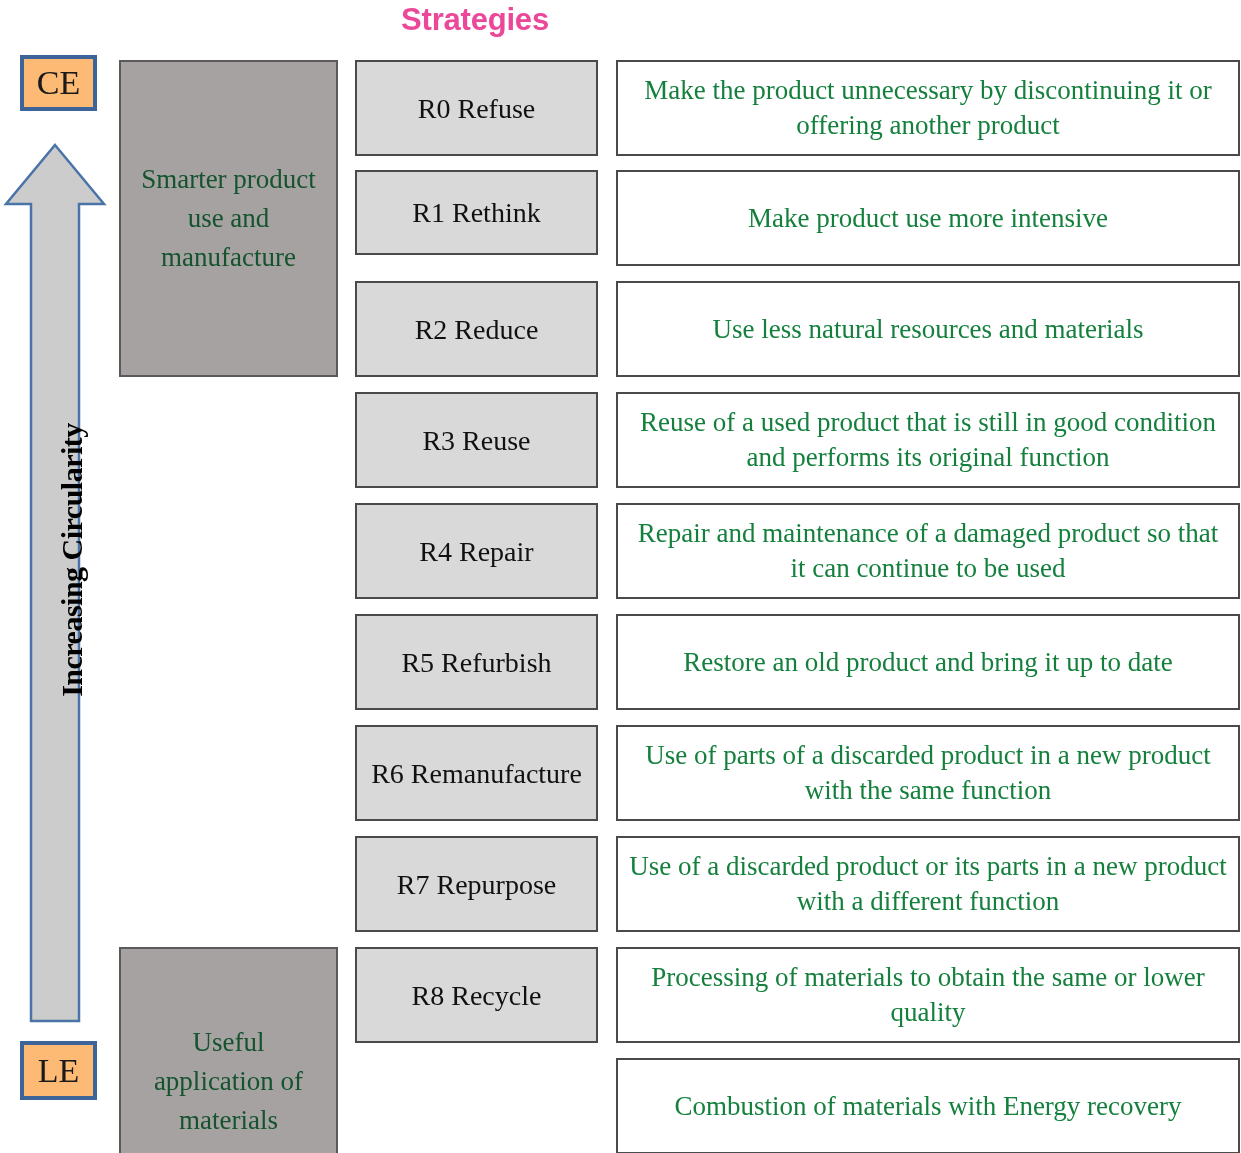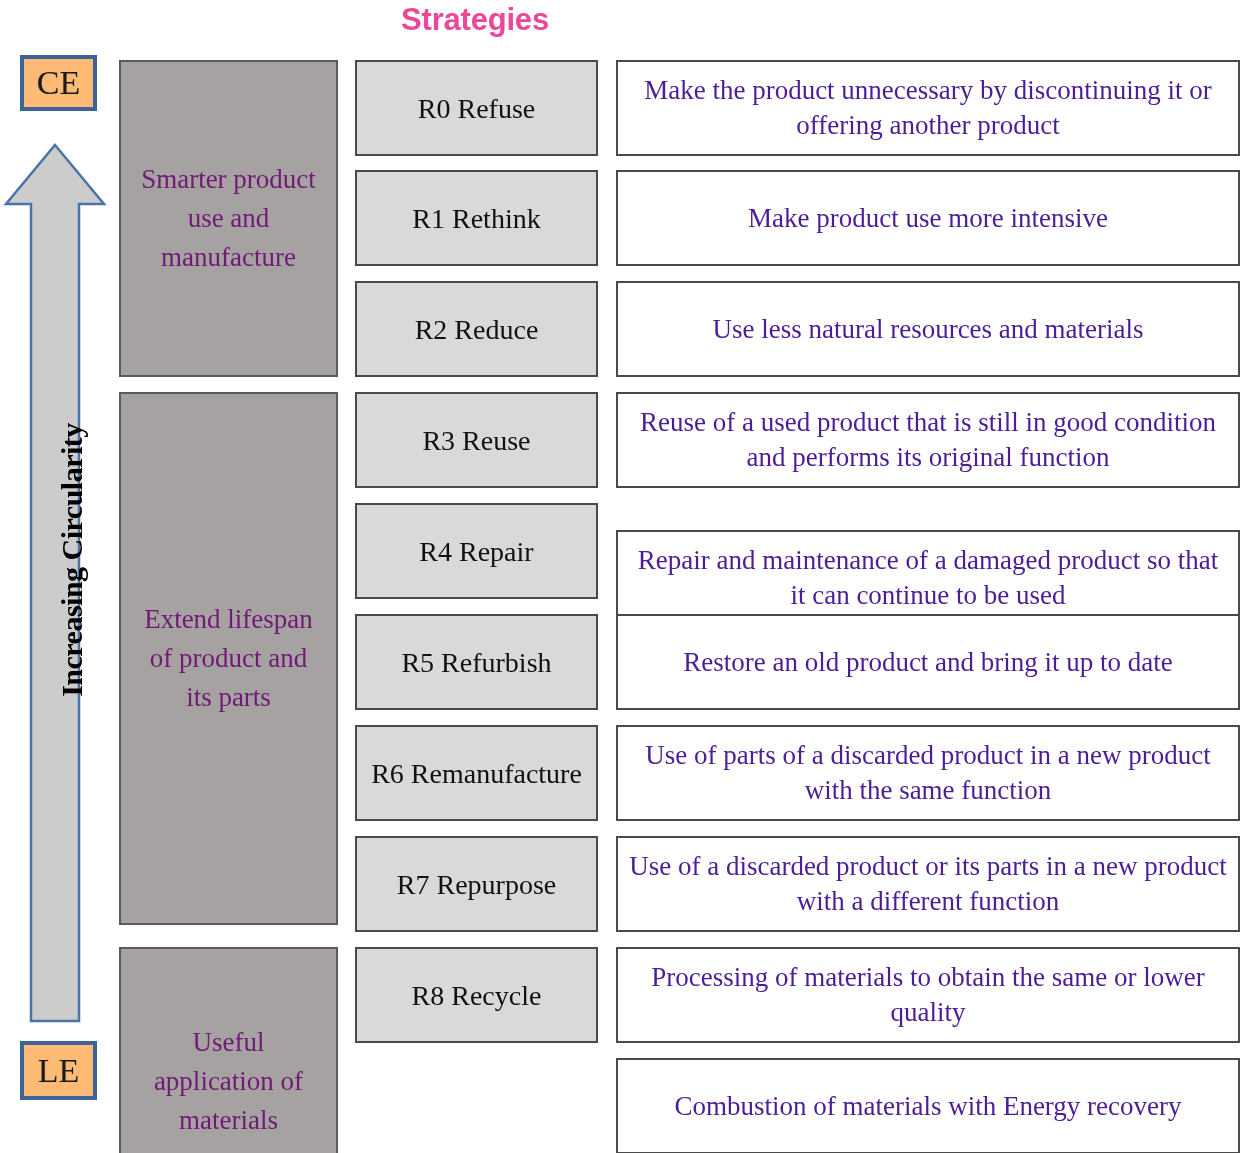--- a/index.html
+++ b/index.html
@@ -79,21 +79,21 @@
     left: 119px;
     width: 219px;
     background: #A6A2A2;
     border: 2px solid #5a5a5a;
     display: flex;
     align-items: center;
     justify-content: center;
     text-align: center;
     font-size: 27px;
     line-height: 39px;
-    color: #701a75;
+    color: #14532d;
     padding: 12px 14px;
   }
 
   
   .strategy-box {
     position: absolute;
     left: 355px;
     width: 243px;
     background: #D9D9D9;
     border: 2px solid #4a4a4a;
@@ -113,21 +113,21 @@
     left: 616px;
     width: 624px;
     background: #ffffff;
     border: 2px solid #4a4a4a;
     display: flex;
     align-items: center;
     justify-content: center;
     text-align: center;
     font-size: 27px;
     line-height: 35px;
-    color: #4c1d95;
+    color: #15803d;
     padding: 0 10px;
   }
 </style>
 </head>
 <body>
 
 <div id="canvas">
 
   <div id="title">Strategies</div>
 
@@ -136,37 +136,36 @@
   <div id="arrow">
     <svg viewBox="0 0 104 882" preserveAspectRatio="none" aria-hidden="true">
       <polygon points="52,3 101,62 76,62 76,879 28,879 28,62 3,62" fill="#CCCCCC" stroke="#4A74A8" stroke-width="2.5"></polygon>
     </svg>
   </div>
   <div id="arrow-label">Increasing Circularity</div>
 
   <div id="le-box" class="endpoint-box">LE</div>
 
   <div class="group-box" style="top:60px;height:317px;">Smarter product use and manufacture</div>
-  <div class="group-box" style="top:392px;height:533px;">Extend lifespan of product and its parts</div>
   <div class="group-box" style="top:947px;height:268px;">Useful application of materials</div>
 
   <div class="strategy-box" style="top:60px;height:96px;">R0 Refuse</div>
-  <div class="strategy-box" style="top:170px;height:96px;">R1 Rethink</div>
+  <div class="strategy-box" style="top:170px;height:85px;">R1 Rethink</div>
   <div class="strategy-box" style="top:281px;height:96px;">R2 Reduce</div>
   <div class="strategy-box" style="top:392px;height:96px;">R3 Reuse</div>
   <div class="strategy-box" style="top:503px;height:96px;">R4 Repair</div>
   <div class="strategy-box" style="top:614px;height:96px;">R5 Refurbish</div>
   <div class="strategy-box" style="top:725px;height:96px;">R6 Remanufacture</div>
   <div class="strategy-box" style="top:836px;height:96px;">R7 Repurpose</div>
   <div class="strategy-box" style="top:947px;height:96px;">R8 Recycle</div>
 
   <div class="desc-box" style="top:60px;height:96px;">Make the product unnecessary by discontinuing it or offering another product</div>
   <div class="desc-box" style="top:170px;height:96px;">Make product use more intensive</div>
   <div class="desc-box" style="top:281px;height:96px;">Use less natural resources and materials</div>
   <div class="desc-box" style="top:392px;height:96px;">Reuse of a used product that is still in good condition and performs its original function</div>
-  <div class="desc-box" style="top:503px;height:96px;margin-top:27px;">Repair and maintenance of a damaged product so that it can continue to be used</div>
+  <div class="desc-box" style="top:503px;height:96px;">Repair and maintenance of a damaged product so that it can continue to be used</div>
   <div class="desc-box" style="top:614px;height:96px;">Restore an old product and bring it up to date</div>
   <div class="desc-box" style="top:725px;height:96px;">Use of parts of a discarded product in a new product with the same function</div>
   <div class="desc-box" style="top:836px;height:96px;">Use of a discarded product or its parts in a new product with a different function</div>
   <div class="desc-box" style="top:947px;height:96px;">Processing of materials to obtain the same or lower quality</div>
   <div class="desc-box" style="top:1058px;height:96px;">Combustion of materials with Energy recovery</div>
 
 </div>
 
 </body></html>

